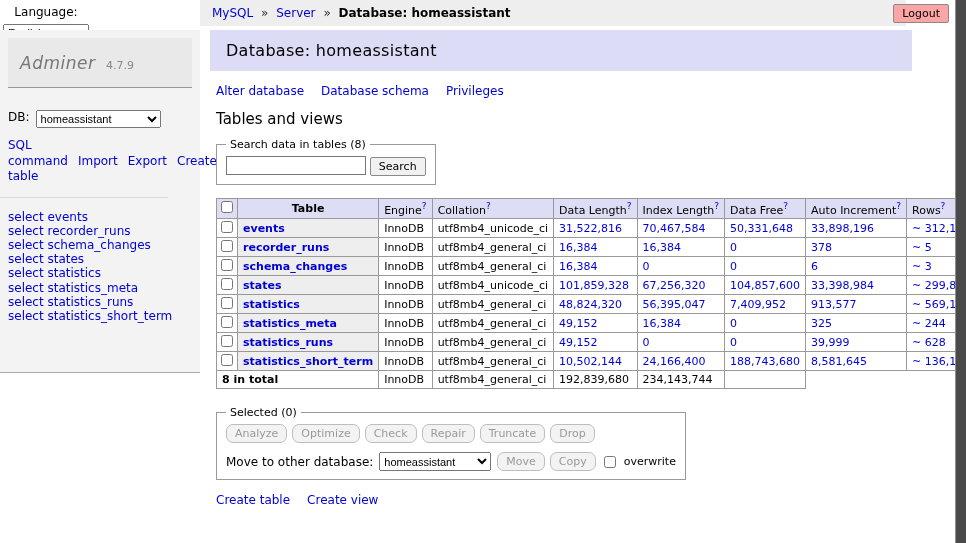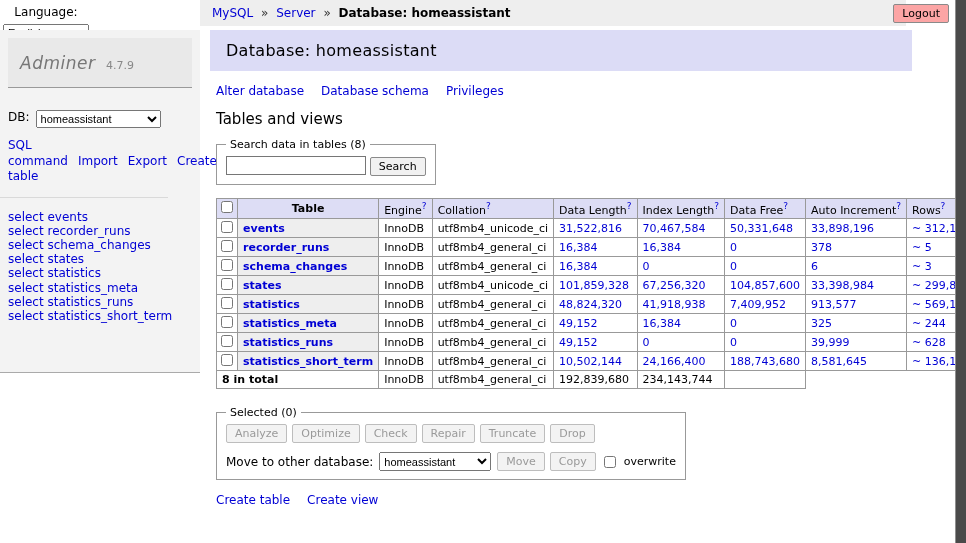--- a/index.html
+++ b/index.html
@@ -66,21 +66,21 @@
     border: 1px solid #999; margin: 10px 0 0 6px; padding: 5px 9px 8px;
     width: fit-content;
   }
   legend { font-size: 11px; padding: 0 4px; }
   #search-input { width: 140px; height: 19px; border: 1px solid #767676; font-size: 11px; padding: 1px 3px; }
   button, input[type="button"] {
     font-family: inherit; font-size: 11px; padding: 2px 8px;
     background: #f1f1f1; border: 1px solid #8a8a8a; border-radius: 2px; color: #000;
     cursor: pointer;
   }
-  button:disabled { color: #9a9a9a; border-color: #bdbdbd; background: #f3f3f3; cursor: default; }
+  button:disabled { color: #9a9a9a; border-color: #bdbdbd; background: #f3f3f3; cursor: default; border-radius: 7px; }
 
   
   table { border-collapse: collapse; margin: 13px 0 0 6px; font-size: 11px; }
   td, th { border: 1px solid var(--table-border, #999); padding: 2px 5px; white-space: nowrap; }
   thead td, thead th { background: var(--thead-bg, #ddddf5); font-weight: normal; text-align: left; }
   thead th.col-table { font-weight: bold; text-align: center; min-width: 110px; }
   thead sup { font-size: 9px; }
   tbody th.name { background: var(--th-bg, #eee); text-align: left; min-width: 110px; }
   tbody th.name a { font-weight: bold; }
   td.check, thead td:first-child { text-align: center; padding: 1px 2px; }
@@ -220,21 +220,21 @@
           <td class="num"><a href="#">104,857,600</a></td>
           <td class="num"><a href="#">33,398,984</a></td>
           <td class="num"><a href="#">~ 299,833</a></td>
         </tr>
         <tr>
           <td class="check"><input type="checkbox" style=""></td>
           <th class="name"><a href="#">statistics</a></th>
           <td>InnoDB</td>
           <td>utf8mb4_general_ci</td>
           <td class="num"><a href="#">48,824,320</a></td>
-          <td class="num"><a href="#">41,918,938</a></td>
+          <td class="num"><a href="#">56,395,047</a></td>
           <td class="num"><a href="#">7,409,952</a></td>
           <td class="num"><a href="#">913,577</a></td>
           <td class="num"><a href="#">~ 569,159</a></td>
         </tr>
         <tr>
           <td class="check"><input type="checkbox" style=""></td>
           <th class="name"><a href="#">statistics_meta</a></th>
           <td>InnoDB</td>
           <td>utf8mb4_general_ci</td>
           <td class="num"><a href="#">49,152</a></td>

